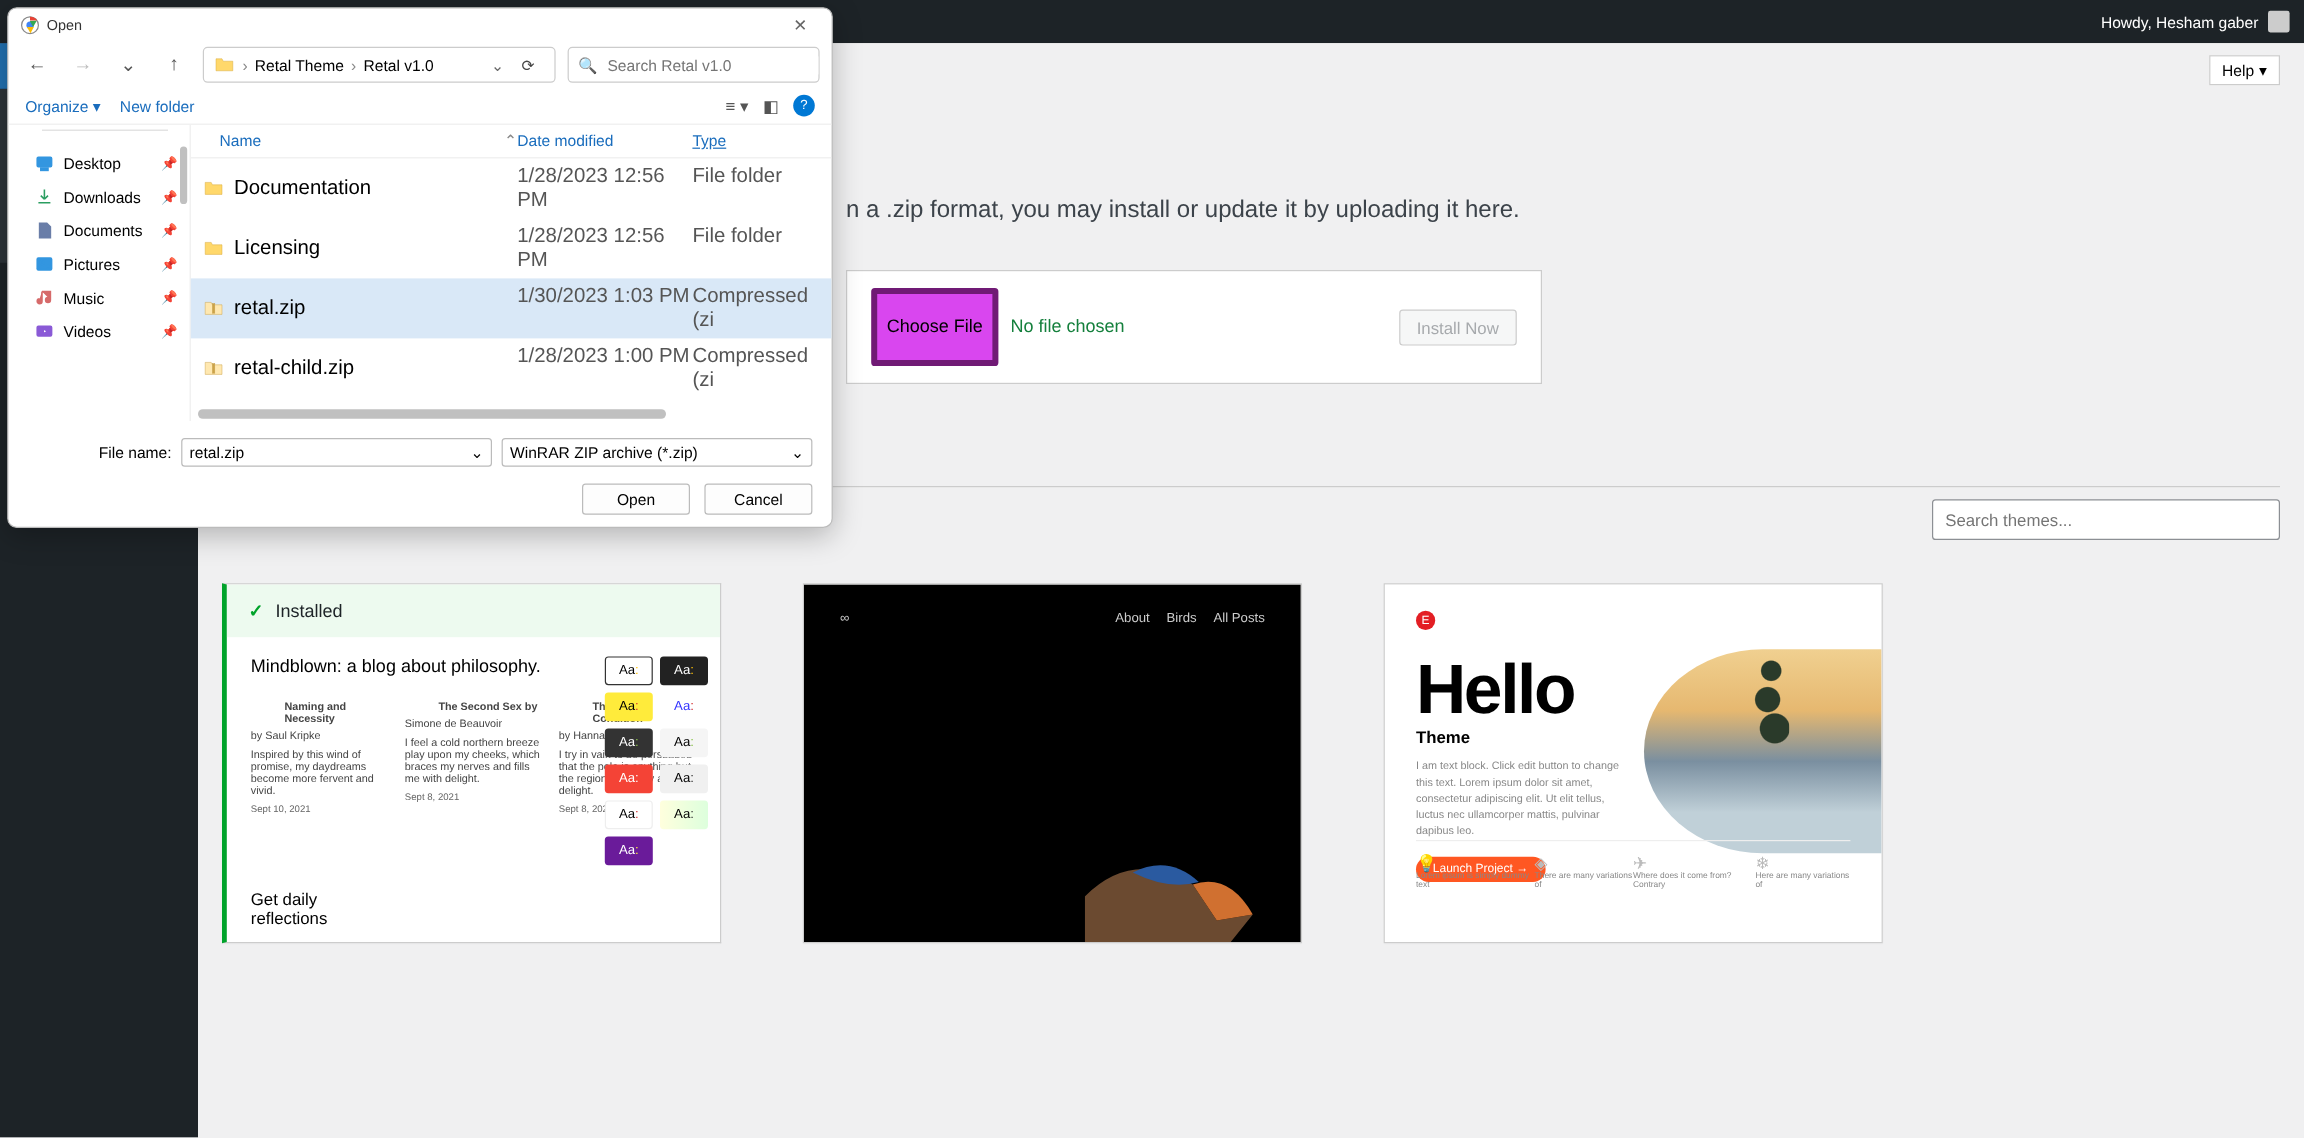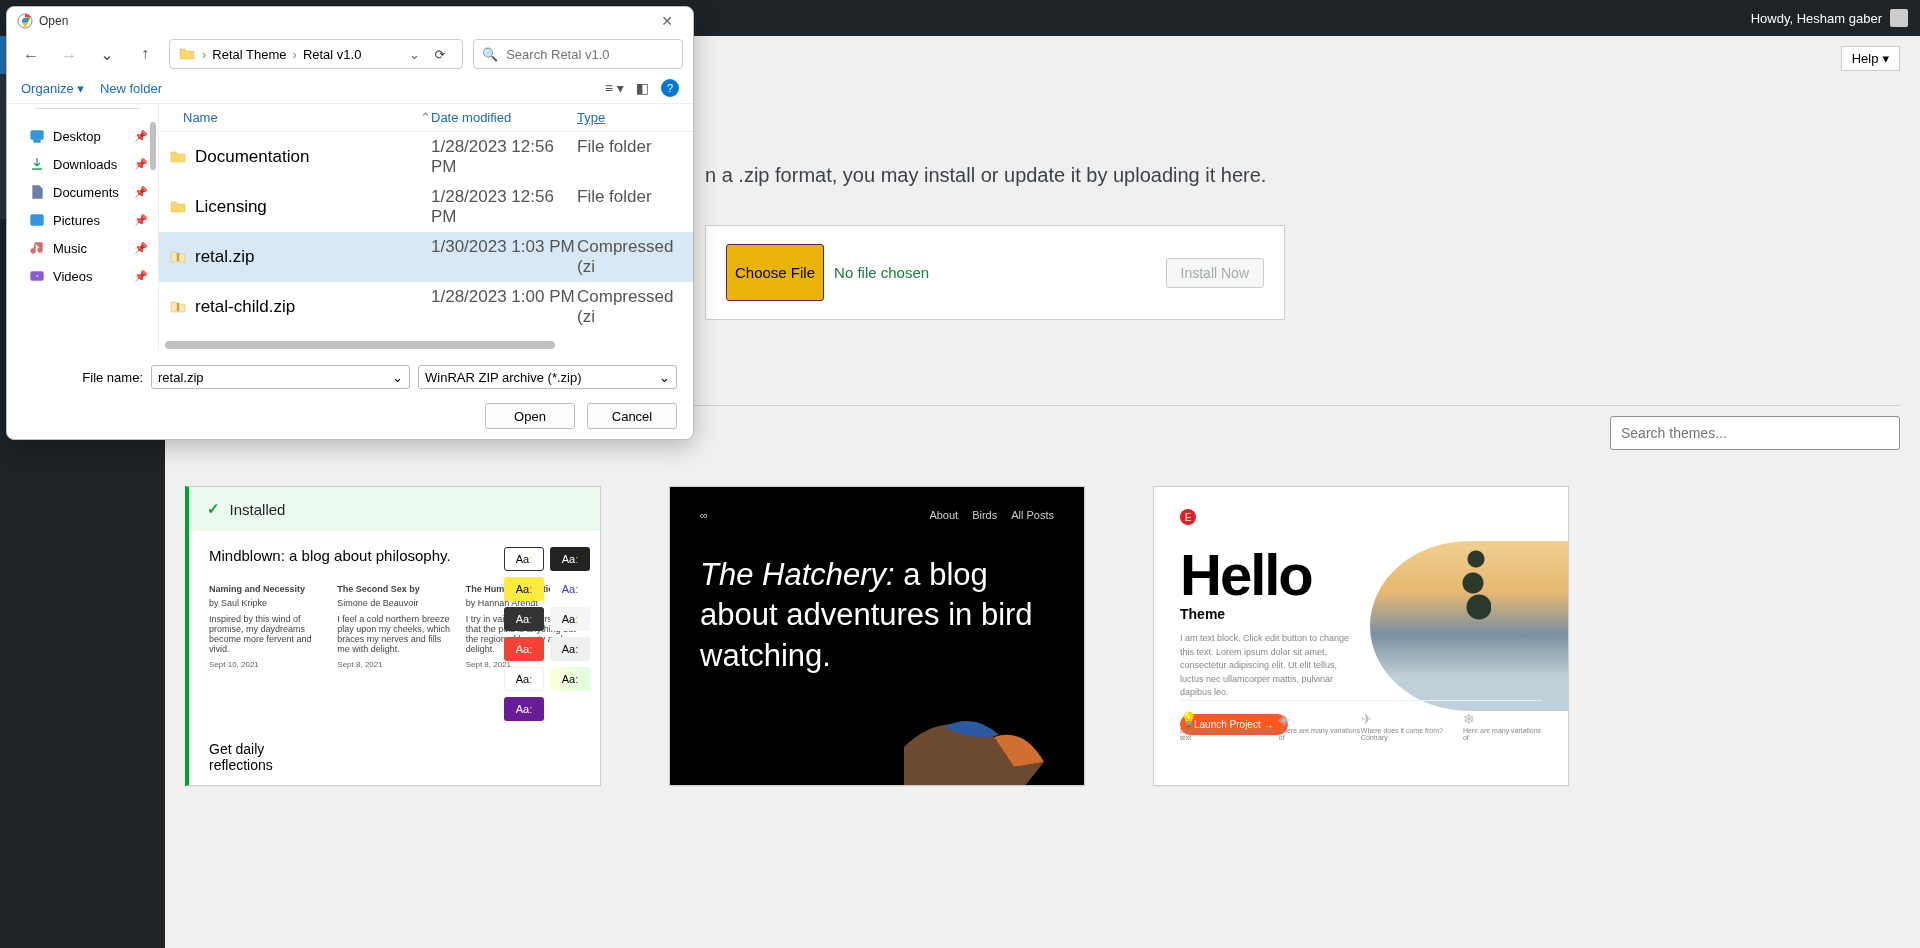--- a/index.html
+++ b/index.html
@@ -16,38 +16,38 @@
 .wp-sidebar .item.active svg { fill: #fff; }
 .wp-sidebar .sub { background: #2c3338; }
 .wp-sidebar .sub .sub-item { padding: 7px 12px 7px 14px; font-size: 13px; color: rgba(240,246,252,0.7); cursor: pointer; }
 .wp-sidebar .sub .sub-item.current { color: #fff; font-weight: 600; }
 
 .wp-main { position: absolute; left: 165px; top: 36px; right: 0; bottom: 0; background: #f0f0f1; padding: 0 20px; overflow: hidden; }
 .help-btn { position: absolute; right: 20px; top: 10px; background: #fff; border: 1px solid #ccc; padding: 4px 10px; font-size: 13px; cursor: pointer; display: flex; align-items: center; gap: 4px; }
 
 .upload-msg { font-size: 20px; color: #3c434a; margin-top: 128px; margin-left: 520px; }
 .upload-box { margin-top: 38px; margin-left: 520px; width: 580px; height: 95px; border: 1px solid #ccc; background: #fff; display: flex; align-items: center; padding: 0 20px; gap: 10px; }
-.upload-box .choose { border: 1px solid #701a75; padding: 19px 8px; font-size: 15px; cursor: pointer; background: #eab308; border-radius: 3px; }
+.upload-box .choose { border: 5px solid #701a75; padding: 19px 8px; font-size: 15px; cursor: pointer; background: #d946ef; border-radius: 3px; }
 .upload-box .nofile { font-size: 15px; color: #15803d; }
 .upload-box .install { margin-left: auto; border: 1px solid #ccc; padding: 6px 14px; font-size: 14px; color: #a7aaad; cursor: pointer; background: #f6f7f7; border-radius: 3px; }
 
 .theme-bar { margin-top: 85px; height: 55px; border-top: 1px solid #ccc; display: flex; align-items: center; justify-content: flex-end; }
 .theme-search { width: 290px; height: 34px; border: 1px solid #8c8f94; padding: 0 10px; font-size: 14px; border-radius: 3px; }
 
 .theme-grid { display: flex; gap: 68px; margin-top: 26px; }
 .theme-card { width: 416px; height: 300px; border: 1px solid #ccc; background: #fff; box-shadow: 0 1px 1px rgba(0,0,0,0.04); overflow: hidden; position: relative; }
 .theme-card.installed-card { border-left: 4px solid #00a32a; }
 .installed-bar { height: 44px; background: #edfaef; display: flex; align-items: center; gap: 10px; padding: 0 18px; color: #1d2327; font-size: 15px; }
 .installed-bar .check { color: #00a32a; font-weight: bold; }
 
 .thumb-1 { padding: 16px 20px 0 20px; }
 .thumb-1 h4 { font-size: 15px; font-weight: 400; margin-bottom: 20px; }
 .thumb-1-cols { display: flex; gap: 14px; font-size: 9px; color: #444; }
 .thumb-1-cols .col { flex: 1; }
-.thumb-1-cols .col .t { font-weight: 600; margin-bottom: 4px; }
+.thumb-1-cols .col .t { font-weight: 600; margin-bottom: 4px; margin-left: 28px; }
 .thumb-1-cols .col .a { margin-bottom: 6px; }
 .thumb-1-cols .col .d { color: #666; font-size: 8px; margin-top: 6px; }
 .swatches { position: absolute; right: 10px; top: 60px; display: grid; grid-template-columns: repeat(2, 40px); gap: 6px; }
 .swatch { height: 24px; display: flex; align-items: center; justify-content: center; font-size: 11px; border-radius: 3px; }
 .swatches .sw1 { background:#fff; border:1px solid #333; } .swatches .sw2 { background:#222; color:#fff; }
 .swatches .sw3 { background:#ffeb3b; } .swatches .sw4 { background:#fff; color:#33f; }
 .swatches .sw5 { background:#333; color:#fff; } .swatches .sw6 { background:#f5f5f5; }
 .swatches .sw7 { background:#f44336; color:#fff; } .swatches .sw8 { background:#f0f0f0; }
 .swatches .sw9 { background:#fff; border:1px solid #eee; } .swatches .sw10 { background:linear-gradient(90deg,#ffd,#dfd); }
 .swatches .sw11 { background:#6a1b9a; color:#fff; }
@@ -230,21 +230,20 @@
 reflections</div>
       </div>
     </div>
 
     <div class="theme-card">
       <div class="thumb-2">
         <div class="nav2">
             <span style="letter-spacing:2px">∞</span>
           <div class="links"><span>About</span><span>Birds</span><span>All Posts</span></div>
         </div>
-        <div class="big"><em>The Hatchery:</em><span> a blog about adventures in bird watching.</span></div>
         <svg class="bird" viewBox="0 0 140 80">
             <path fill="#6b4a30" d="M0 40 Q40 0 90 30 L110 60 L140 55 L120 80 L0 80 Z"></path>
             <path fill="#d07030" d="M90 30 Q120 20 140 55 L110 60 Z"></path>
             <path fill="#2a5aa0" d="M40 20 Q70 5 95 28 Q70 35 40 20 Z"></path>
           </svg>
       </div>
     </div>
 
     <div class="theme-card">
       <div class="thumb-3">

